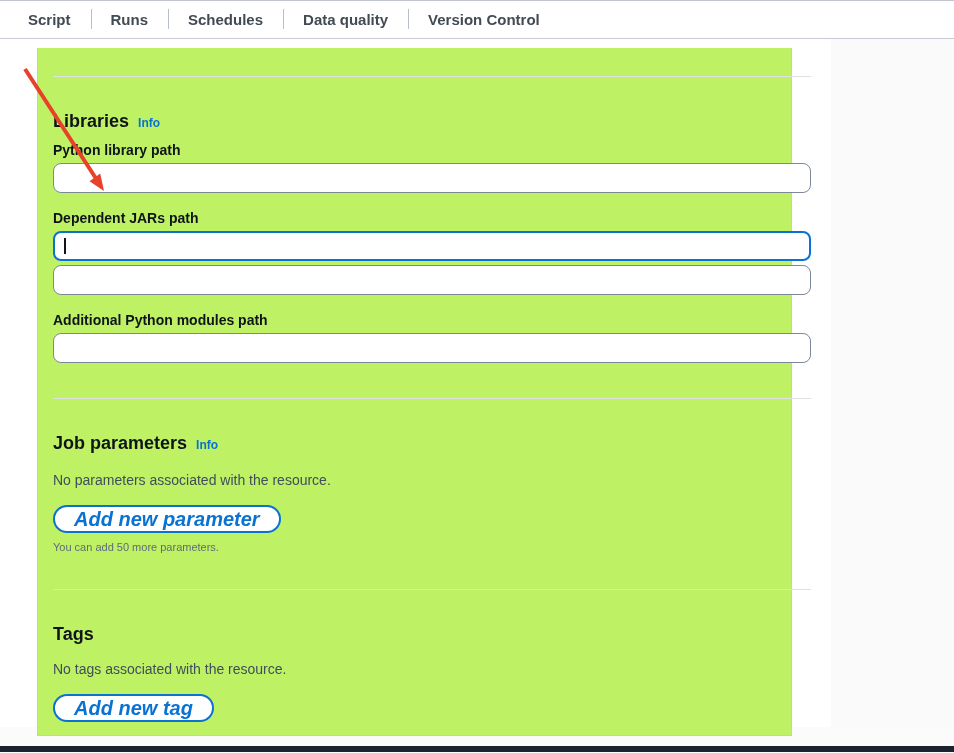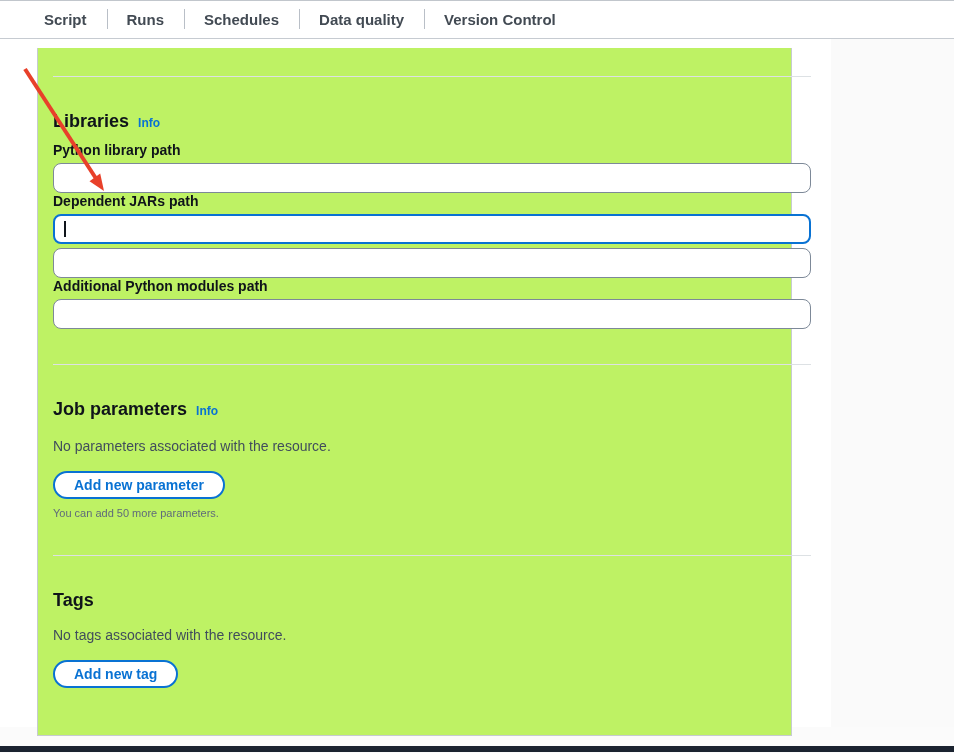--- a/index.html
+++ b/index.html
@@ -13,21 +13,20 @@
   }
 
   
   .tabbar {
     position:absolute; top:0; left:0; width:954px; height:39px;
     background:#fff;
     border-top:1px solid #c1c6cc;
     border-bottom:1px solid #c6cbd1;
     display:flex; align-items:stretch;
     z-index:5;
-    padding-left:16px;
   }
   .tab {
     position:relative;
     padding:0 20px;
     display:flex; align-items:center;
     font-size:15px; font-weight:bold; color:#424a53;
     cursor:pointer; white-space:nowrap;
   }
   .tab:first-child { margin-left:8px; }
   .tab + .tab::before {
@@ -73,20 +72,21 @@
     font-size:18px; font-weight:bold; color:#0f141a; line-height:21px;
   }
   .section-heading.tight { }
   .info-link {
     font-size:12px; font-weight:bold; color:#0972d3;
     margin-left:9px; text-decoration:none; cursor:pointer;
   }
 
   .field-label {
     font-size:14px; font-weight:bold; color:#0f141a; line-height:17px;
+    margin-top:17px;
   }
   .field-label.first { margin-top:8px; }
 
   .text-input {
     display:block;
     margin-top:4px;
     width:758px; height:30px;
     border:1px solid #7d8998; border-radius:8px;
     background:#fff;
     padding:0 11px;
@@ -109,22 +109,23 @@
     font-size:14px; color:#414d5c; line-height:17px;
   }
   .pill-button {
     margin-top:16px;
     display:inline-block;
     height:28px; line-height:24px;
     padding:0 19px;
     background:#fff;
     border:2px solid #0972d3; border-radius:16px;
     font-family:"Liberation Sans", sans-serif;
-    font-size:14px; font-weight:bold; color:#0972d3;
+    font-size:20px; font-weight:bold; color:#0972d3;
     cursor:pointer;
+    font-style:italic;
   }
   .helper-text {
     margin-top:7px;
     font-size:11px; color:#5f6b7a; line-height:14px;
   }
 
   
   .arrow-overlay {
     position:absolute; left:0; top:0; width:954px; height:753px;
     pointer-events:none; z-index:9;

